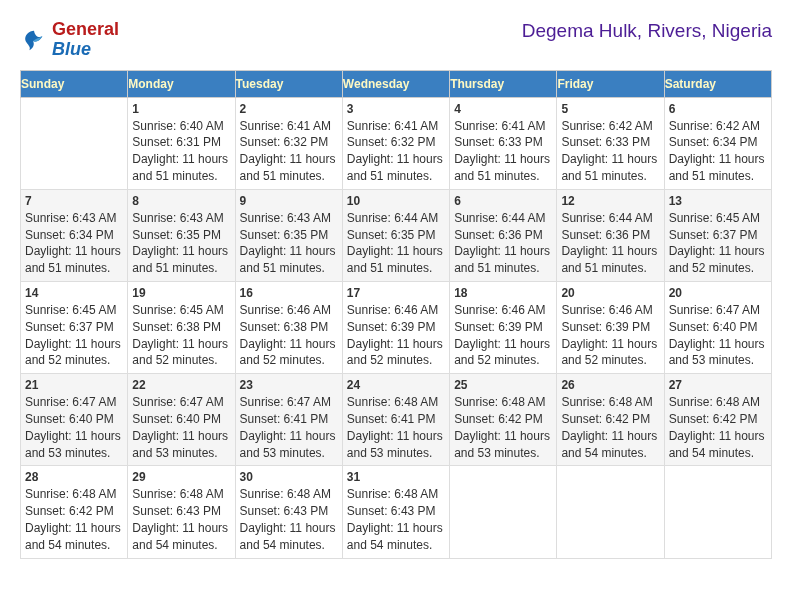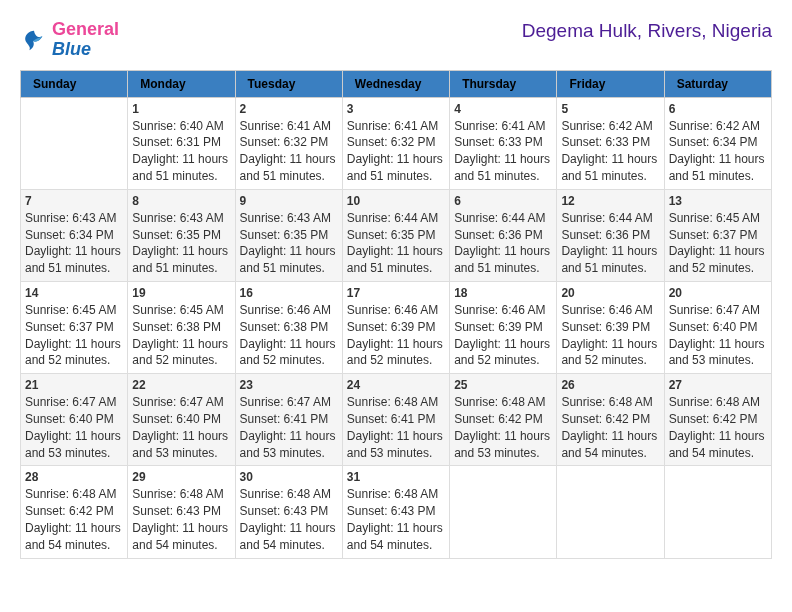--- a/index.html
+++ b/index.html
@@ -19,21 +19,21 @@
     .logo {
       display: flex;
       align-items: center;
       gap: 4px;
     }
     .logo-text {
       font-size: 18px;
       font-weight: bold;
       line-height: 1.1;
     }
-    .logo-general { color: #ec4899; }
+    .logo-general { color: #b91c1c; }
     .logo-blue { color: #1a6bb5; font-style: italic; }
     .logo-bird {
       width: 28px;
       height: 28px;
     }
     .title-block {
       text-align: right;
     }
     .month-title {
       font-size: 36px;
@@ -44,24 +44,24 @@
       font-size: 19px;
       color: #4c1d95;
     }
     table {
       width: 100%;
       border-collapse: collapse;
       table-layout: fixed;
     }
     thead tr th {
       background-color: #3a7fc1;
-      color: #000000;
+      color: #fef9c3;
       font-size: 12px;
       font-weight: bold;
-      padding: 6px 12px;
+      padding: 6px 0;
       text-align: left;
       border: 1px solid #ccc;
     }
     tbody tr td {
       vertical-align: top;
       padding: 4px 4px;
       border: 1px solid #ddd;
       font-size: 10px;
       color: #333;
       height: 80px;

